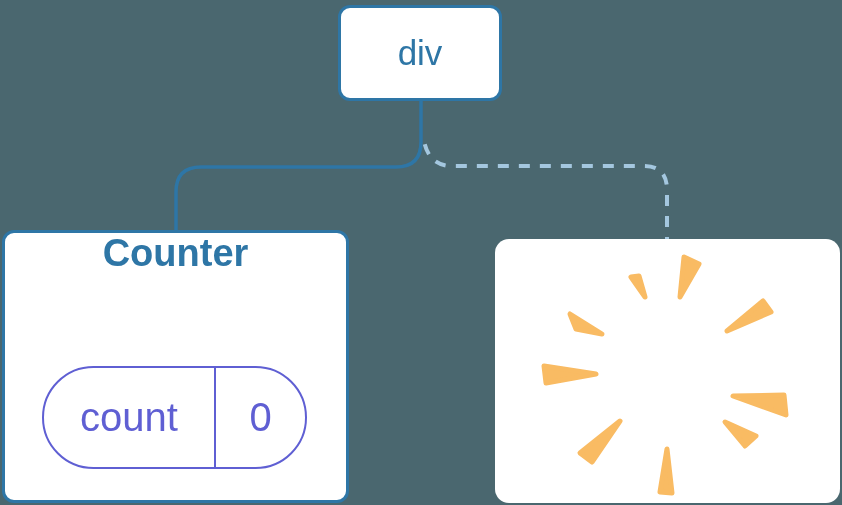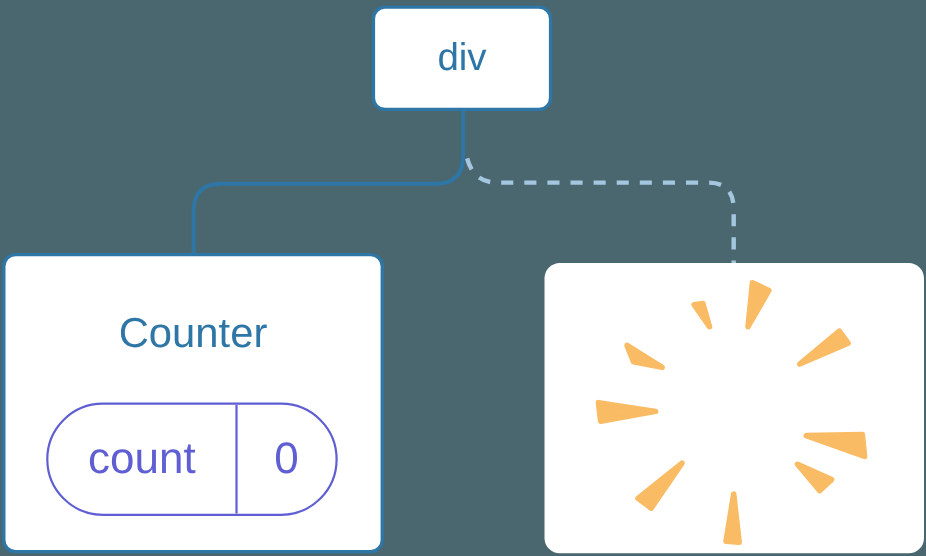--- a/index.html
+++ b/index.html
@@ -23,22 +23,22 @@
   .node{position:absolute;background:var(--card);display:flex;
         align-items:center;justify-content:center;}
 
   .div-node{left:338px;top:5px;width:164px;height:96px;
             border:3px solid var(--blue);border-radius:12px;}
   .div-node .node-label{color:var(--blue);font-size:35px;font-weight:500;}
 
   .counter-card{left:2px;top:230px;width:347px;height:273px;
                 border:3px solid var(--blue);border-radius:12px;
                 display:block;}
-  .counter-title{margin-top:50px;text-align:center;color:var(--blue);
-                 font-size:38px;font-weight:400;line-height:1.1;}
+  .counter-title{text-align:center;color:var(--blue);
+                 font-size:38px;font-weight:700;line-height:1.1;}
 
   .state-pill{position:absolute;left:37px;top:133px;width:265px;height:103px;
               border:2.5px solid var(--purple);border-radius:60px;
               display:flex;align-items:stretch;overflow:hidden;}
   .state-key{flex:0 0 172px;display:flex;align-items:center;justify-content:center;
              border-right:2.5px solid var(--purple);
              color:var(--purple);font-size:40px;font-weight:400;}
   .state-value{flex:1;display:flex;align-items:center;justify-content:center;
                color:var(--purple);font-size:40px;font-weight:400;}
 

